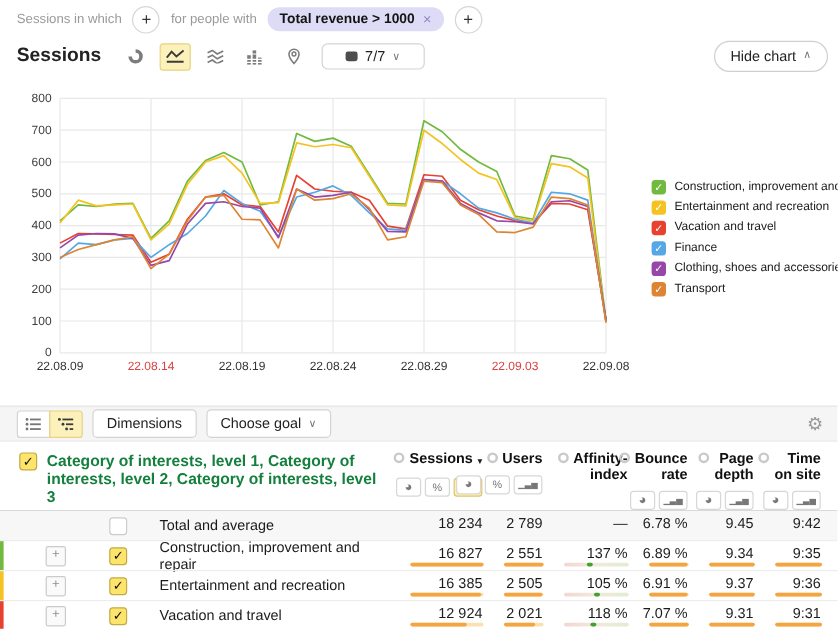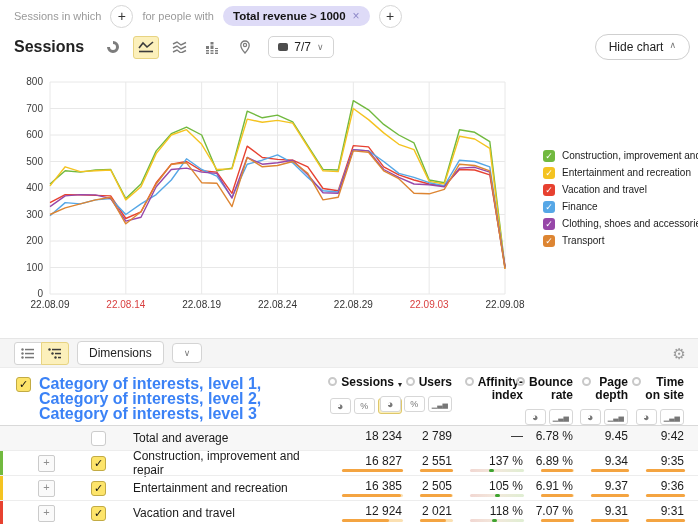--- a/index.html
+++ b/index.html
@@ -17,21 +17,21 @@
   .chip .x{margin-left:7px;color:#8d88c8;font-weight:normal;font-size:12px}
 
   
   .chartbar{display:flex;align-items:center;height:30px;padding:0 8px 0 14px;box-sizing:border-box}
   .title{font-size:16px;font-weight:bold;margin-right:16px}
   .cticons{display:flex;align-items:center;gap:7px}
   .ctbtn{width:24px;height:21px;display:flex;align-items:center;justify-content:center;
          border:1px solid transparent;border-radius:3px;cursor:pointer;color:#7c7c7c}
   .ctbtn.sel{background:#fcf0bb;border-color:#e7d382}
   .drop{display:flex;align-items:center;gap:6px;border:1px solid #d4d4d4;border-radius:5px;
-        padding:3px 9px;font-size:12px;margin-left:10px;cursor:pointer;background:#fff}
+        padding:3px 19px;font-size:12px;margin-left:10px;cursor:pointer;background:#fff}
   .bubble{width:10px;height:8px;background:#4d4d4d;border-radius:2px;position:relative;display:inline-block}
   .bubble:after{content:"";position:absolute;left:2px;bottom:-3px;border:3px solid transparent;border-top-color:#4d4d4d;border-left-width:2px;border-right-width:2px}
   .chev{color:#777;font-size:9px}
   .spacer{flex:1}
   .hidechart{display:flex;gap:6px;border:1px solid #cfcfcf;border-radius:14px;
              padding:5px 13px;font-size:12px;background:#fff;cursor:pointer}
 
   
   .chartwrap{position:relative;height:276px}
   .chartwrap svg{position:absolute;left:0;top:0}
@@ -49,21 +49,21 @@
   .viewpair{display:flex}
   .viewpair .iconbtn:first-child{border-radius:3px 0 0 3px}
   .viewpair .iconbtn:last-child{border-radius:0 3px 3px 0;margin-left:-1px}
   .tbtn{display:flex;align-items:center;gap:6px;background:#fff;border:1px solid #d4d4d4;border-radius:4px;
         padding:4px 11px;font-size:12px;cursor:pointer}
   .gear{margin-left:auto;font-size:15px;color:#9a9a9a;cursor:pointer;line-height:1}
 
   
   .thead{display:flex;height:58px;border-bottom:1px solid #d9d9d9;box-sizing:border-box}
   .dimcell{width:328px;box-sizing:border-box;display:flex;gap:8px;padding:8px 10px 0 16px}
-  .dimtext{font-size:16px;font-weight:bold;line-height:15px;color:#3b82f6}
+  .dimtext{font-size:13px;font-weight:bold;line-height:15px;color:#15803d}
   .colcell{display:flex;flex-direction:column;align-items:flex-end;box-sizing:border-box;padding:8px 4px 0 0}
   .collabel{display:flex;gap:4px;font-size:12px;font-weight:bold;line-height:13px;text-align:right;cursor:pointer;color:#111}
   .ring{flex:0 0 9px;width:9px;height:9px;border:2px solid #c9c9c9;border-radius:50%;box-sizing:border-box;margin-top:1px}
   .sortarr{font-size:8px;color:#222;margin-top:2px}
   .togs{display:flex;gap:3px;margin-top:7px}
   .tog{min-width:13px;height:14px;border:1px solid #d7d7d7;border-radius:3px;background:#fff;color:#777;
        display:flex;align-items:center;justify-content:center;font-size:9px;padding:0 3px;cursor:pointer}
   .tog.sel{background:#fcf0bb;border-color:#dec76a;color:#222}
   .tog .pieg{font-size:11px;line-height:10px}
   .tog .barg{font-size:7px;letter-spacing:0;line-height:7px}
@@ -246,20 +246,21 @@
             <rect x="7" y="4.8" width="6" height="1.5" fill="#3b3b3b"></rect>
             <circle cx="7.5" cy="9.5" r="1.2" fill="#3b3b3b"></circle>
             <rect x="10" y="8.8" width="3" height="1.5" fill="#3b3b3b"></rect>
           </svg>
       </span>
     </span>
     <span class="tbtn">
         <span>Dimensions</span>
       </span>
     <span class="tbtn">
+      <span>Choose goal</span>
       <span class="chev">∨</span>
     </span>
     <span class="gear">⚙</span>
   </div>
 
   <div class="thead">
     <div class="dimcell">
       <span class="cb on" style="margin:1px 0 0 0;flex:0 0 15px">
           <span>✓</span>
         </span>

